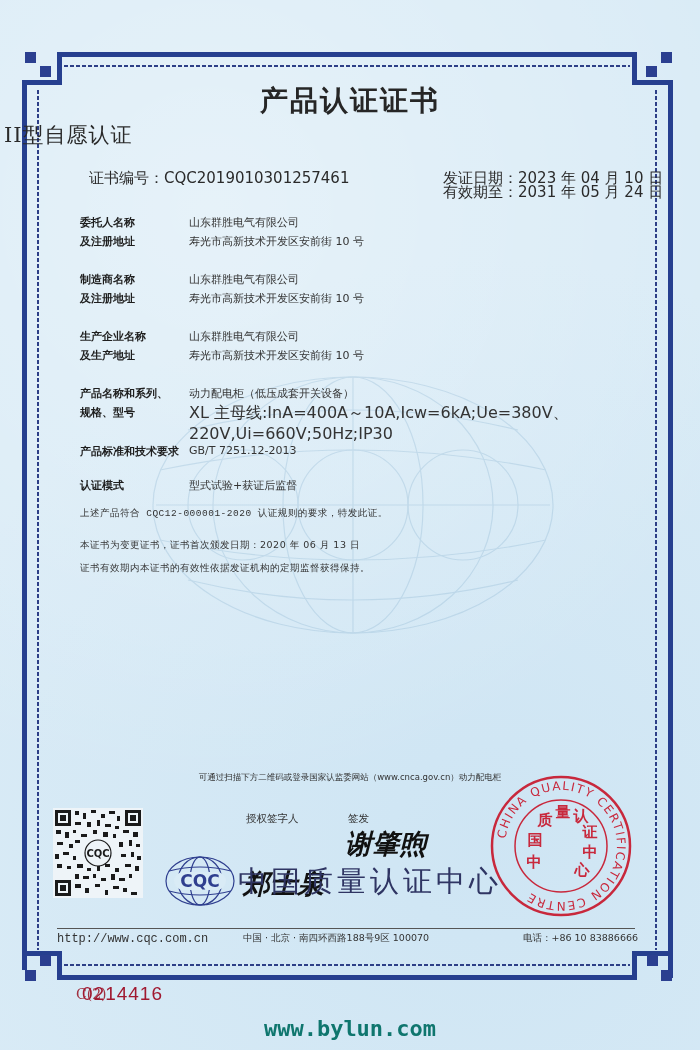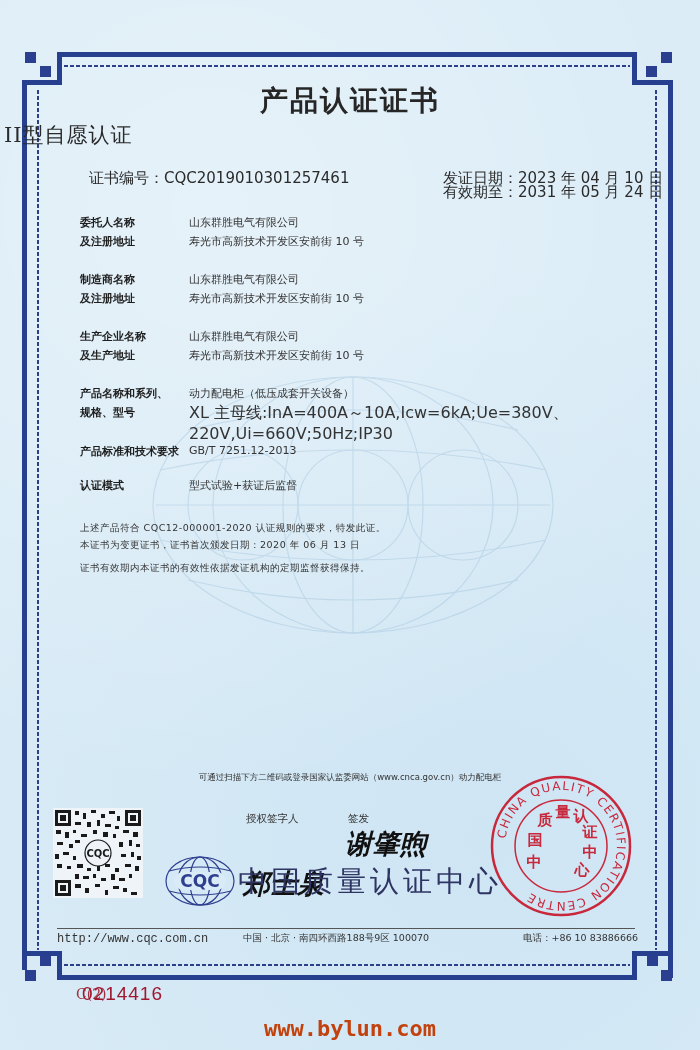--- a/index.html
+++ b/index.html
@@ -42,21 +42,21 @@
   .sig { font-family: "DejaVu Serif", serif; font-size: 27px; font-weight: bold; color: #111; font-style: italic; }
   .org-name { left: 238px; top: 862px; font-size: 29px; color: #2f3563; letter-spacing: 4px; }
 
   .foot-rule { left: 57px; top: 928px; width: 578px; height: 1px; background: #555; }
   .foot { top: 932px; font-size: 9.5px; color: #333; }
   .foot-url { font-family: Liberation Mono, monospace; font-size: 12px; }
 
   .serial-prefix { left: 40px; top: 986px; font-family: "DejaVu Serif", serif; font-size: 14px; color: #a03040; margin-left: 36px; }
   .serial-num { left: 82px; top: 983px; font-family: "Liberation Sans", sans-serif; font-size: 19px; color: #a01830; letter-spacing: 1px; }
   .site { left: 0; width: 700px; top: 1016px; text-align: center;
-    font-family: "DejaVu Sans Mono", monospace; font-size: 22px; font-weight: bold; color: #c2410c; }
+    font-family: "DejaVu Sans Mono", monospace; font-size: 22px; font-weight: bold; color: #0f766e; }
 
   .qr { position: absolute; left: 53px; top: 808px; width: 90px; height: 90px; }
   .stamp { position: absolute; left: 490px; top: 775px; width: 142px; height: 142px; }
   .cqc-logo { position: absolute; left: 164px; top: 855px; width: 72px; height: 52px; }
 </style>
 </head>
 <body>
 
 <div>
 
@@ -141,21 +141,21 @@
   <div class="label" style="top:405px;">规格、型号</div>
   <div class="value" style="top:403px;font-size:16px;">XL  主母线:InA=400A～10A,Icw=6kA;Ue=380V、220V,Ui=660V;50Hz;IP30</div>
 
   <div class="label" style="top:444px;">产品标准和技术要求</div>
   <div class="value" style="top:444px;">GB/T 7251.12-2013</div>
 
   <div class="label" style="top:478px;">认证模式</div>
   <div class="value" style="top:478px;">型式试验+获证后监督</div>
 </div>
 
-<div class="note" style="top:522px;">上述产品符合 CQC12-000001-2020 认证规则的要求，特发此证。</div>
+<div class="note" style="top:507px;font-family:Liberation Mono, monospace;">上述产品符合 CQC12-000001-2020 认证规则的要求，特发此证。</div>
 <div class="note" style="top:539px;">本证书为变更证书，证书首次颁发日期：2020 年 06 月 13 日</div>
 <div class="note" style="top:562px;">证书有效期内本证书的有效性依据发证机构的定期监督获得保持。</div>
 
 <div class="abs verify">可通过扫描下方二维码或登录国家认监委网站（www.cnca.gov.cn）动力配电柜</div>
 
 <svg class="qr" viewBox="0 0 90 90">
   <rect x="0" y="0" width="90" height="90" fill="#eef4f8"></rect>
   <g fill="#1a1a1a">
     <rect x="2" y="2" width="16" height="16"></rect>
       <rect x="5" y="5" width="10" height="10" fill="#eef4f8"></rect>

